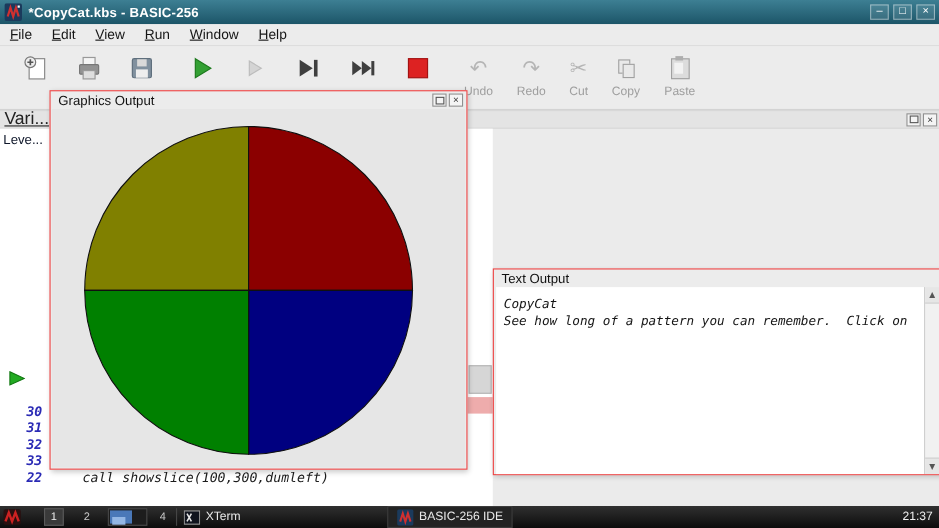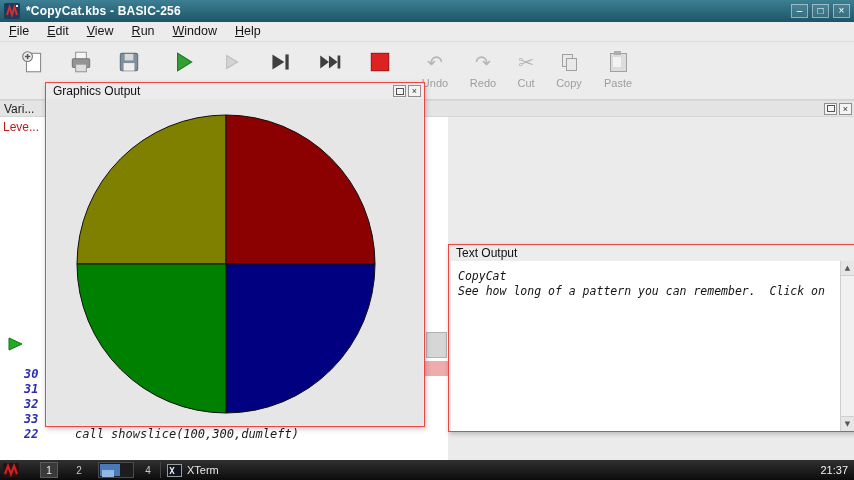--- a/index.html
+++ b/index.html
@@ -32,29 +32,29 @@
   .copy-shape{position:relative;width:14px;height:16px;}
   .copy-shape .c1,.copy-shape .c2{position:absolute;width:9px;height:11px;border:1.5px solid #a0a0a0;background:#e9e9e9;}
   .copy-shape .c1{left:0;top:0;} .copy-shape .c2{left:4px;top:4px;}
   .paste-shape{position:relative;width:15px;height:17px;border:1.5px solid #a0a0a0;background:#dcdcdc;}
   .paste-shape .clip{position:absolute;left:3px;top:-3px;width:7px;height:4px;background:#aeaeae;}
   .paste-shape .paper{position:absolute;left:2px;top:3px;width:8px;height:10px;background:#f2f2f2;}
 
   
   .vw-header{left:0;top:100px;width:854px;height:17px;background:#e4e4e4;border-top:1px solid #d8d8d8;
              border-bottom:1px solid #d6d6d6;display:flex;align-items:center;box-sizing:border-box;}
-  .vw-title{font-size:12px;color:#222;margin-left:4px;}
+  .vw-title{font-size:16px;color:#222;margin-left:4px;text-decoration:underline;}
   .dock-btns{margin-left:auto;display:flex;gap:2px;margin-right:2px;}
   .dockbtn{width:13px;height:12px;border:1px solid #8f8f8f;background:#f4f4f4;display:flex;
            align-items:center;justify-content:center;font-size:9px;line-height:10px;color:#333;box-sizing:border-box;}
   .float-glyph{width:6px;height:5px;border:1px solid #555;}
 
   
   .editor{left:0;top:117px;width:448px;height:343px;background:#ffffff;}
-  .vw-row{position:absolute;left:3px;top:3px;font-size:12px;color:#b91c1c;}
+  .vw-row{position:absolute;left:3px;top:3px;font-size:12px;color:#0f172a;}
   .lnum{position:absolute;left:24px;font:italic bold 12px "DejaVu Sans Mono",monospace;color:#2b2bb5;}
   .code-line{position:absolute;left:75px;top:310px;font:italic 12px "DejaVu Sans Mono",monospace;color:#1c1c1c;white-space:pre;}
   .exec-arrow{position:absolute;left:8px;top:220px;}
   .hl-pink{position:absolute;left:425px;top:244px;width:23px;height:15px;background:#eeacac;}
   .gray-block{position:absolute;left:426px;top:215px;width:21px;height:26px;background:#d6d6d6;border:1px solid #b3b3b3;box-sizing:border-box;}
 
   
   .dwin{border:1px solid #ef4444;box-sizing:border-box;background:#ececec;box-shadow:1px 2px 5px rgba(0,0,0,.22);}
   .dwin-header{height:16px;display:flex;align-items:center;}
   .dwin-title{font-size:12px;color:#111;margin-left:7px;white-space:nowrap;}
@@ -294,17 +294,24 @@
     <div class="tdivider" style="left:160px"></div>
 
     <div class="tk" style="left:167px">
       <svg width="15" height="15" viewBox="0 0 15 15">
         <rect x="0.5" y="1.5" width="14" height="12" fill="#10141e" stroke="#9a9a9a"></rect>
         <path d="M3 4 L7 11 M7 4 L3 11" stroke="#e8e8e8" stroke-width="1.4"></path>
       </svg>
       <span class="task-label">XTerm</span>
     </div>
 
+    <div class="tk task-active" style="left:352px">
+      <svg width="15" height="15" viewBox="0 0 16 16">
+        <rect x="0" y="0" width="16" height="16" rx="2" fill="#1b3a5c"></rect>
+        <path d="M3 12 L5.5 4 L8 12 L10.5 4 L13 12" stroke="#d03030" stroke-width="2" fill="none"></path>
+      </svg>
+      <span class="task-label">BASIC-256 IDE</span>
+    </div>
 
     <div class="tk clock" style="right:6px">21:37</div>
   </div>
 
 </div>
 
 </body></html>

